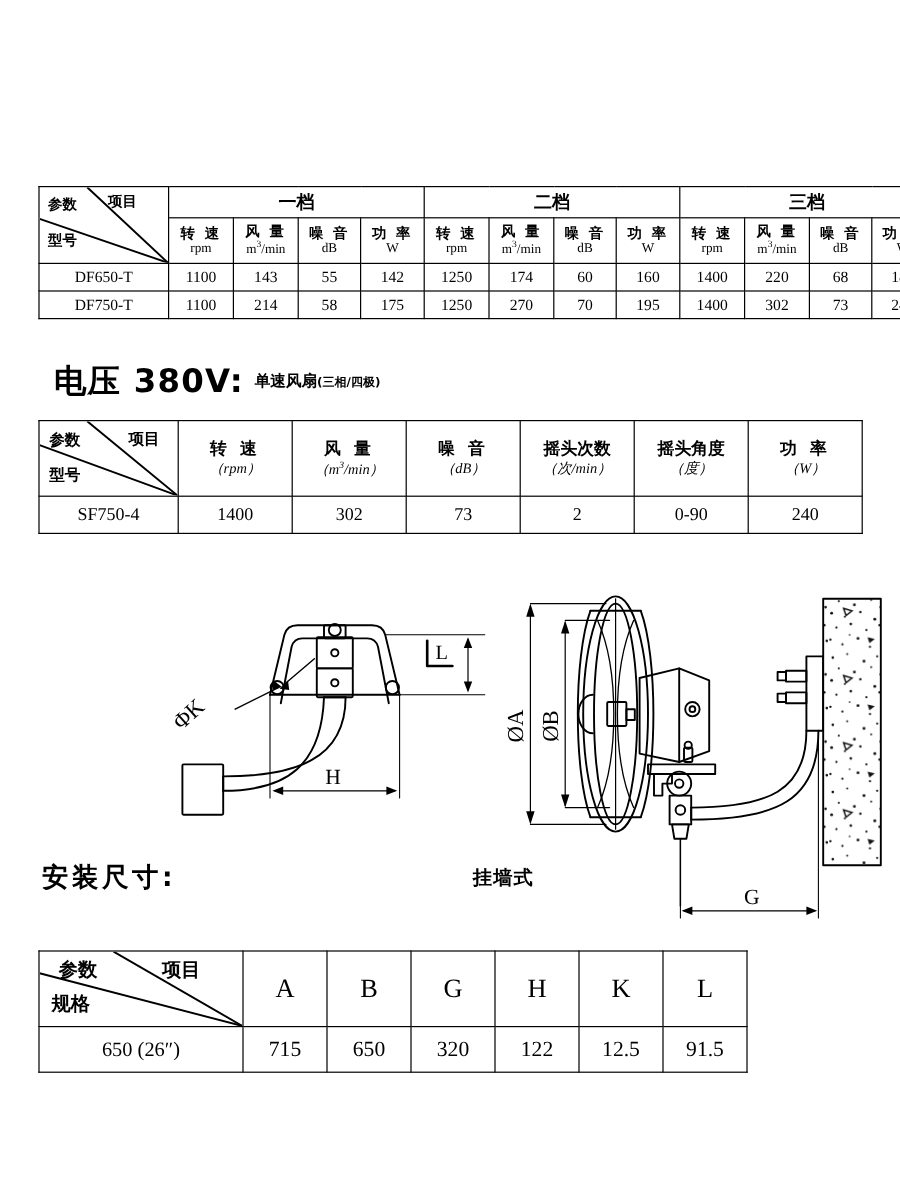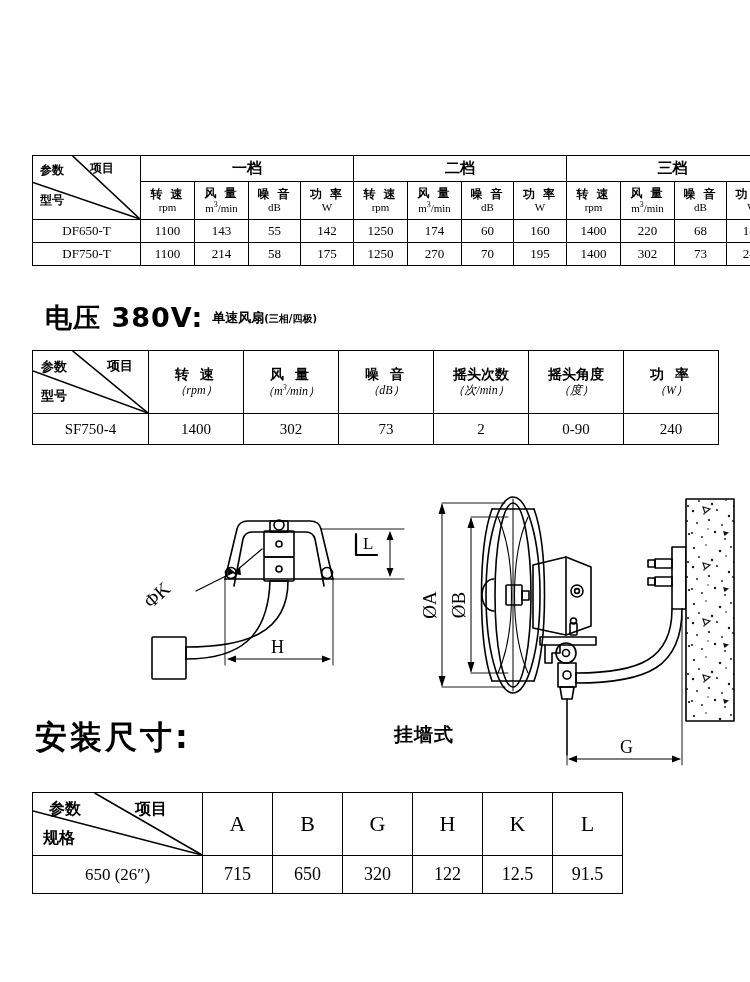--- a/index.html
+++ b/index.html
@@ -61,21 +61,21 @@
 
   #head-220 { left: 33px; top: 110px; }
   #head-380 { left: 33px; top: 300px; margin-left: 12px; }
 
   .install-head {
     position: absolute;
     left: 35px;
     top: 716px;
     font-family: "DejaVu Sans", "Liberation Sans", sans-serif;
     font-weight: bold;
-    font-size: 32px;
+    font-size: 22px;
     letter-spacing: 3px;
     white-space: nowrap;
   }
 
   
   table.spec {
     position: absolute;
     border-collapse: collapse;
     table-layout: fixed;
     background: #fff;
@@ -181,21 +181,21 @@
     top: 487px;
     width: 750px;
     height: 290px;
   }
   .wallcaption {
     position: absolute;
     left: 394px;
     top: 722px;
     font-family: "DejaVu Sans", "Liberation Sans", sans-serif;
     font-weight: bold;
-    font-size: 19px;
+    font-size: 16px;
     letter-spacing: 1px;
   }
 
   
   #watermark {
     position: absolute;
     left: 330px;
     top: 905px;
     width: 260px;
     height: 40px;

